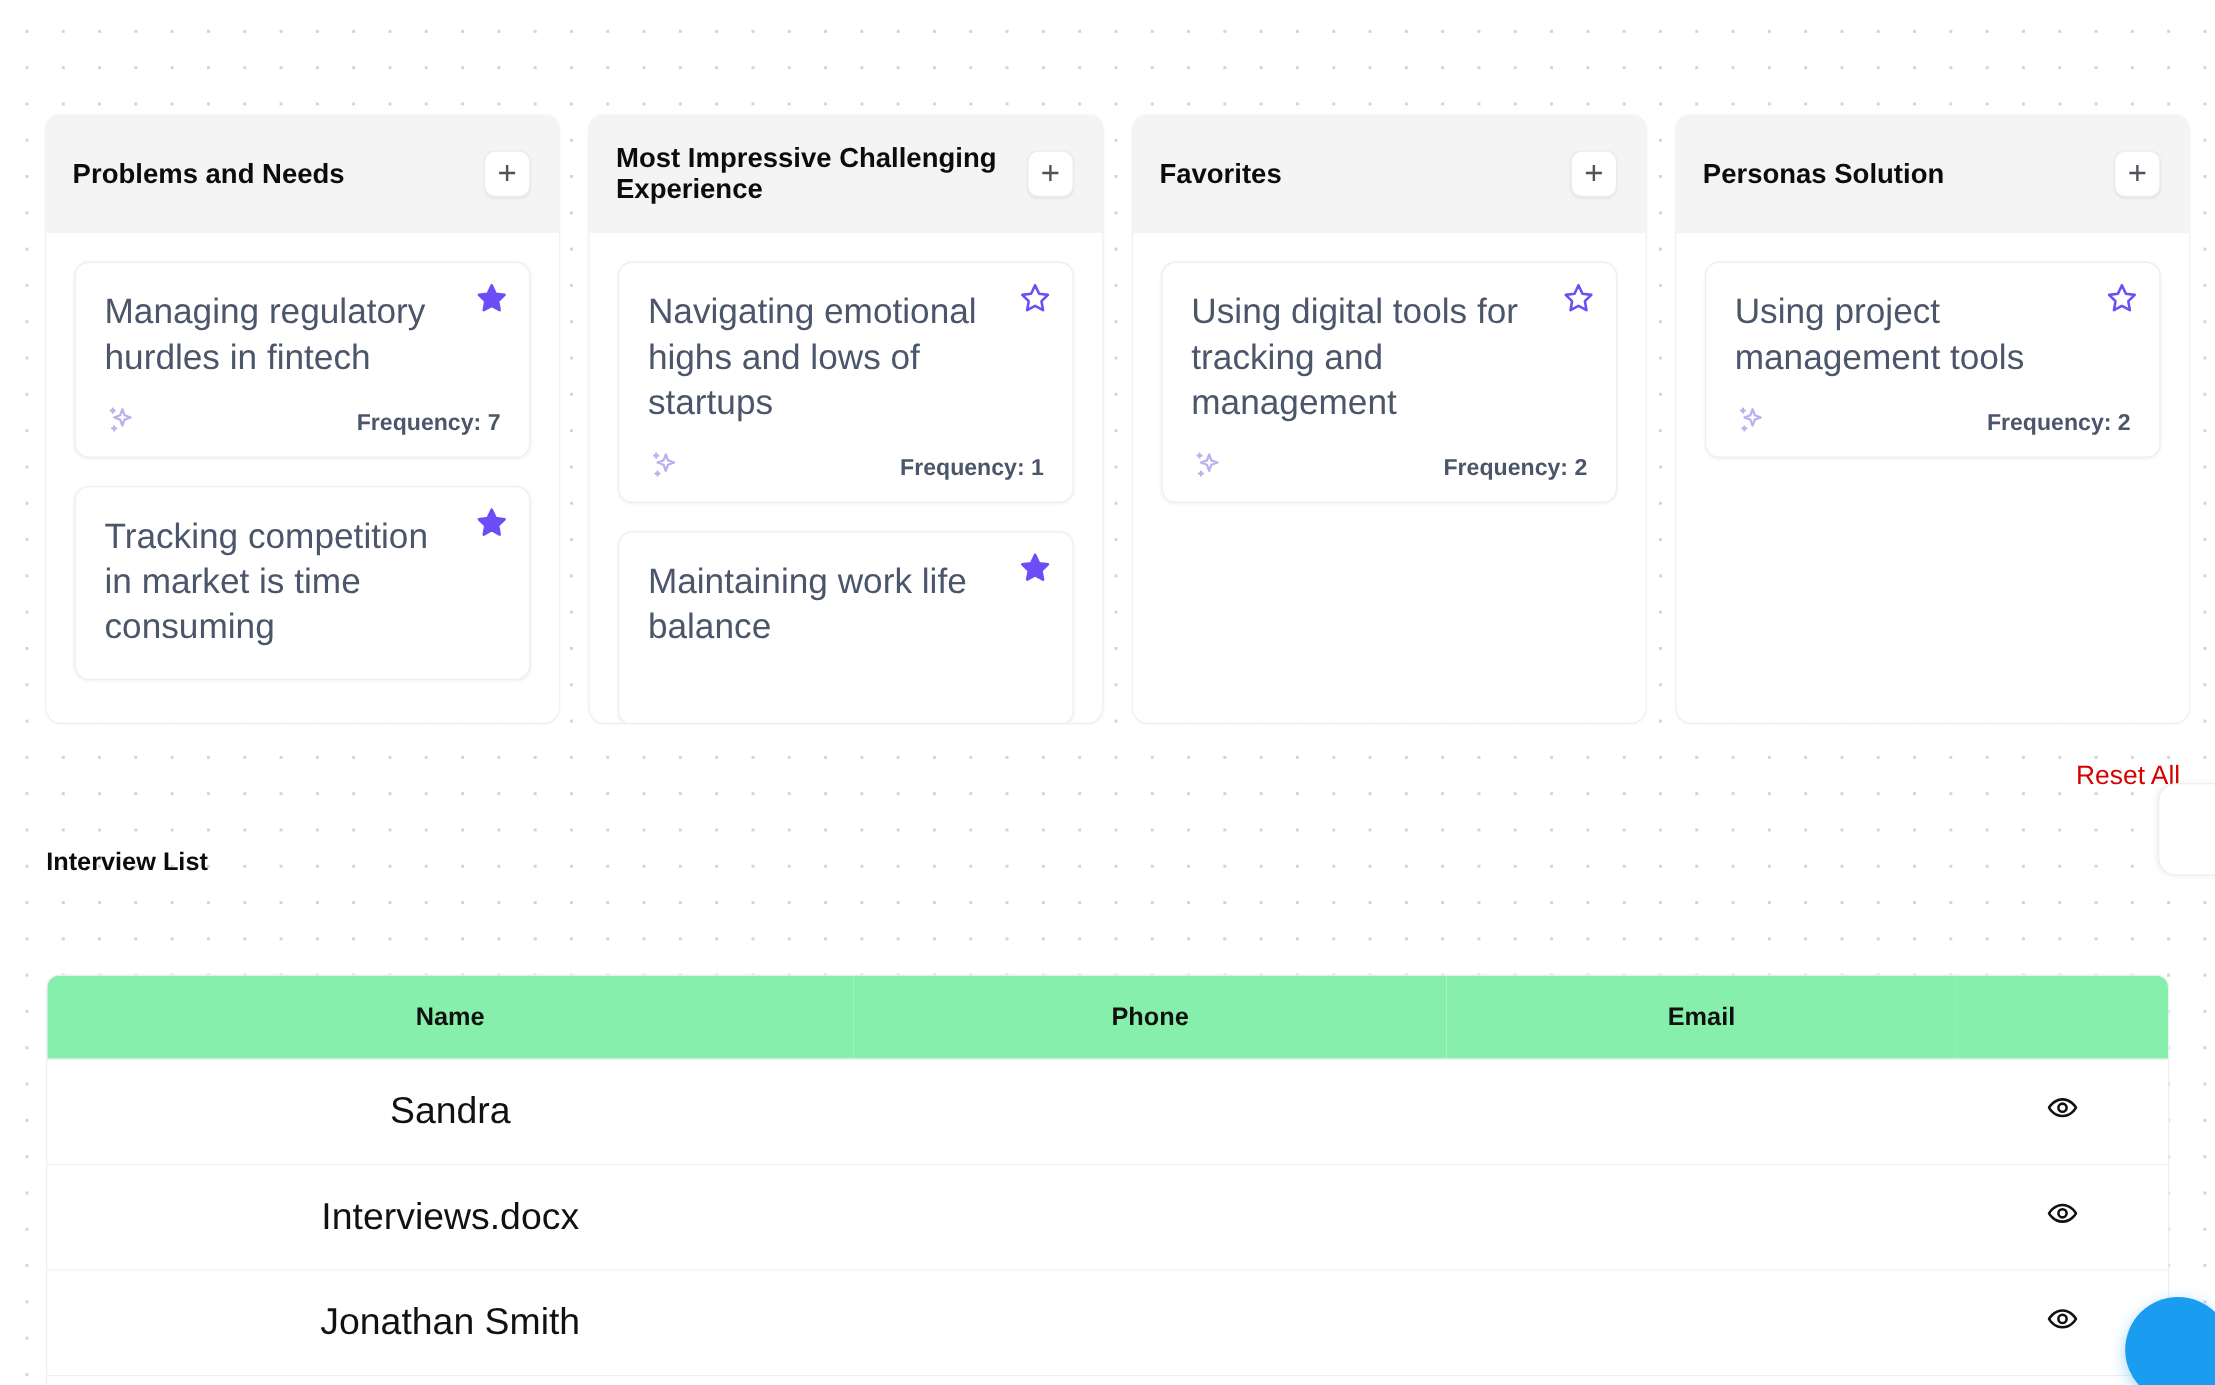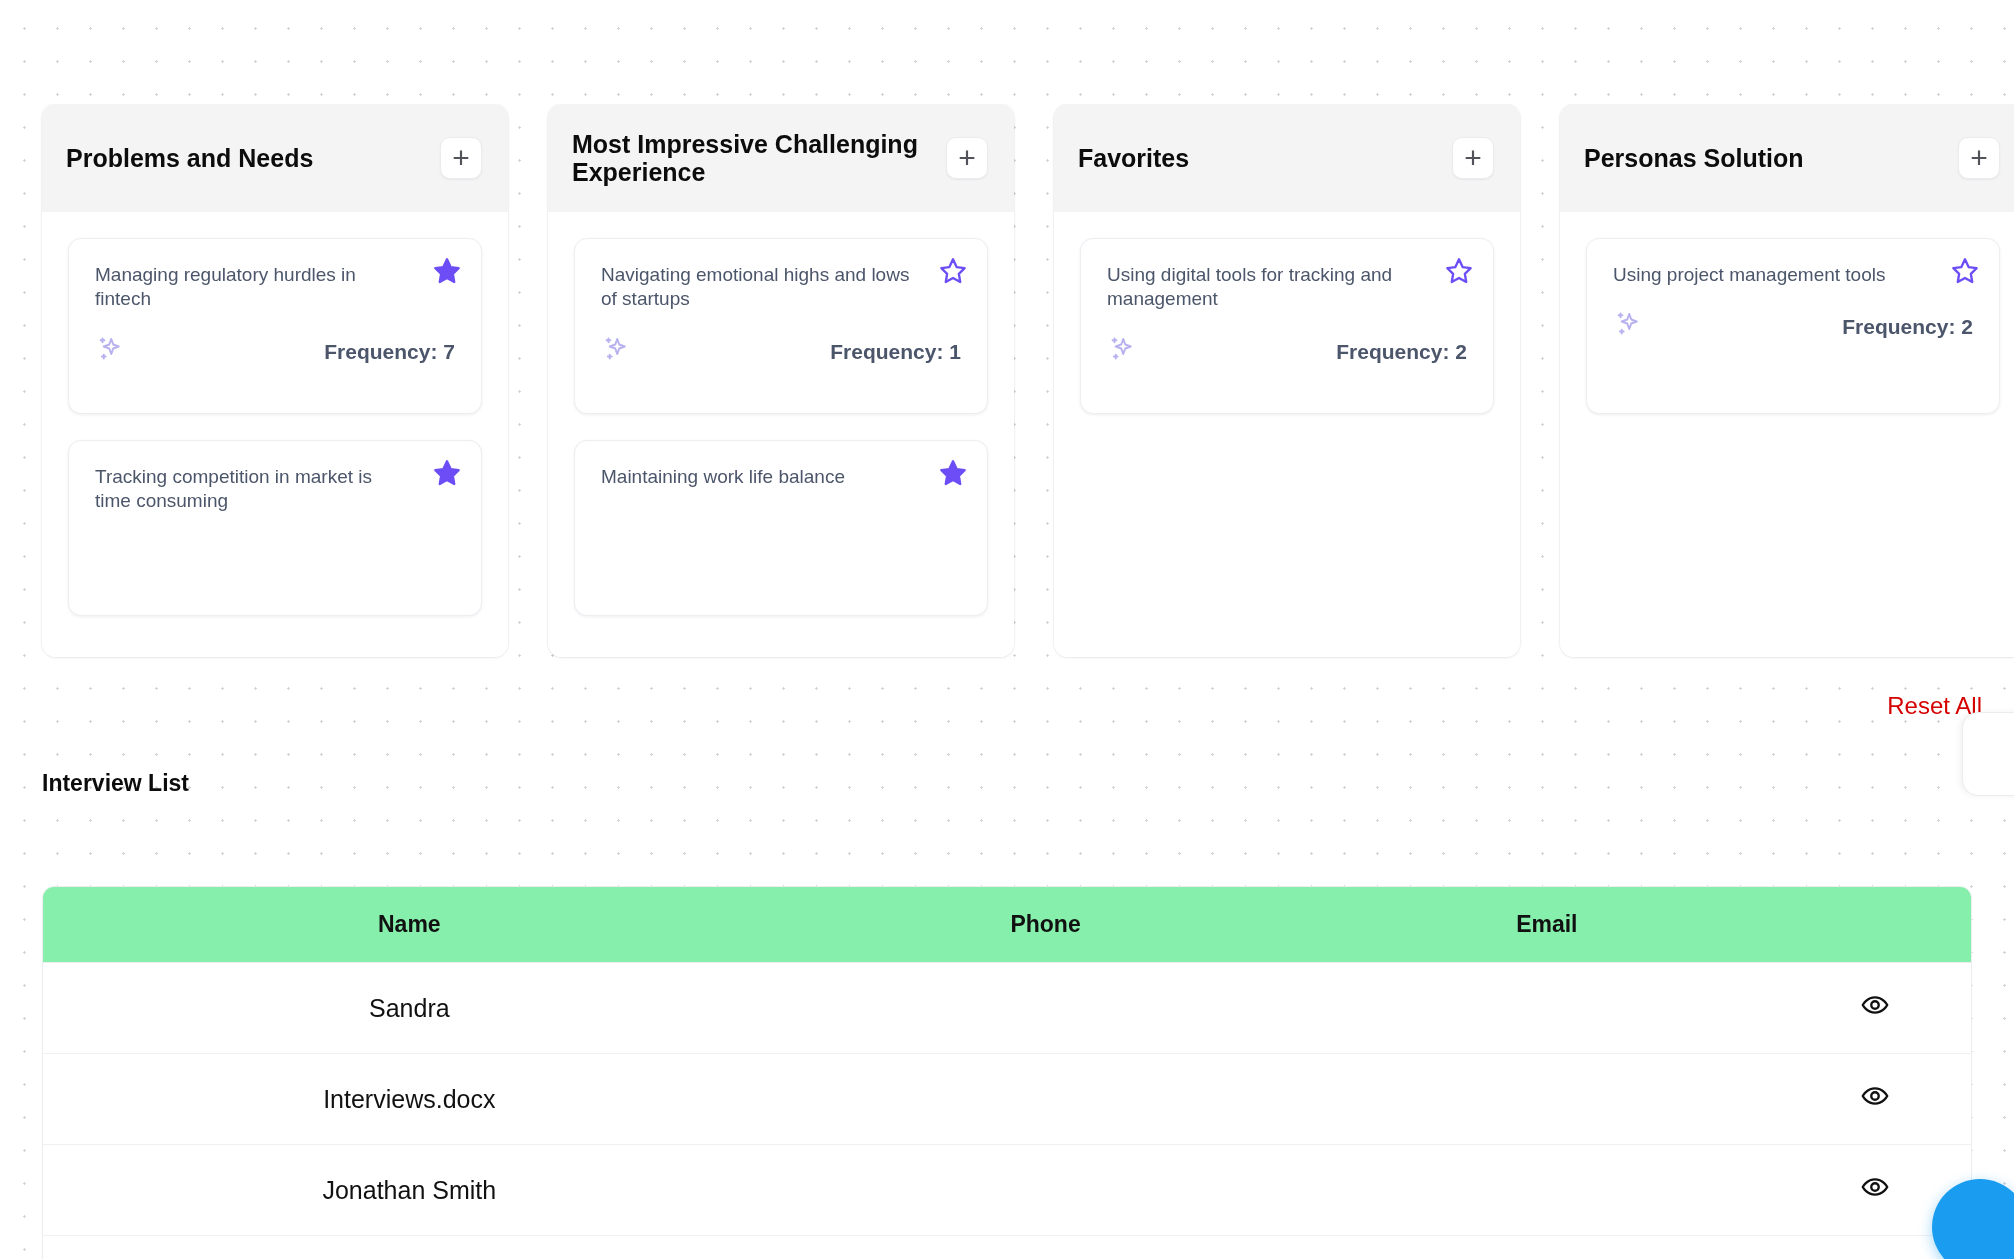--- a/index.html
+++ b/index.html
@@ -19,21 +19,21 @@
   }
 
   
   .toolbar {
     position: absolute; left: 0; top: -42px; width: 2014px; height: 78px;
   }
 
   
   .board {
     position: absolute; left: 0; top: 104px; width: 2014px; height: 555px;
-    display: flex; gap: 40px; padding: 0 42px;
+    display: flex; gap: 28px; padding: 0 42px;
     overflow: hidden;
   }
   .column {
     flex: 0 0 466px;
     background: #ffffff;
     border-radius: 14px;
     box-shadow: 0 1px 3px rgba(16,24,40,0.08), 0 0 0 1px rgba(16,24,40,0.03);
     display: flex; flex-direction: column;
     overflow: hidden;
     height: 553px;
@@ -62,21 +62,21 @@
     position: relative;
     background: #ffffff;
     border: 1px solid #eceef2;
     border-radius: 13px;
     box-shadow: 0 1px 3px rgba(16,24,40,0.07);
     padding: 24px 26px 18px 26px;
     margin-bottom: 26px;
     min-height: 176px;
   }
   .card-title {
-    font-size: 19px; line-height: 1.28; color: #4c566b;
+    font-size: 32px; line-height: 1.28; color: #4c566b;
     padding-right: 44px; font-weight: 400;
   }
   .card-star {
     position: absolute; top: 18px; right: 20px;
     width: 28px; height: 28px;
   }
   .card-foot {
     display: flex; align-items: flex-end; justify-content: space-between;
     margin-top: 22px;
   }
@@ -110,21 +110,21 @@
     overflow: hidden;
   }
   table { width: 100%; border-collapse: collapse; table-layout: fixed; }
   thead th {
     background: #86efac;
     font-size: 23px; font-weight: 700; color: #111111;
     padding: 24px 0; text-align: center;
     border-bottom: 1px solid #ededf1;
   }
   tbody td {
-    font-size: 25px; color: #111111; font-weight: 400;
+    font-size: 34px; color: #111111; font-weight: 400;
     padding: 28px 0; text-align: center;
     border-bottom: 1px solid #f0f0f3;
     height: 90px;
   }
   .col-name   { width: 38%; }
   .col-phone  { width: 28%; }
   .col-email  { width: 24%; }
   .col-action { width: 10%; }
   .eye { display:inline-flex; color:#111111; }
 

